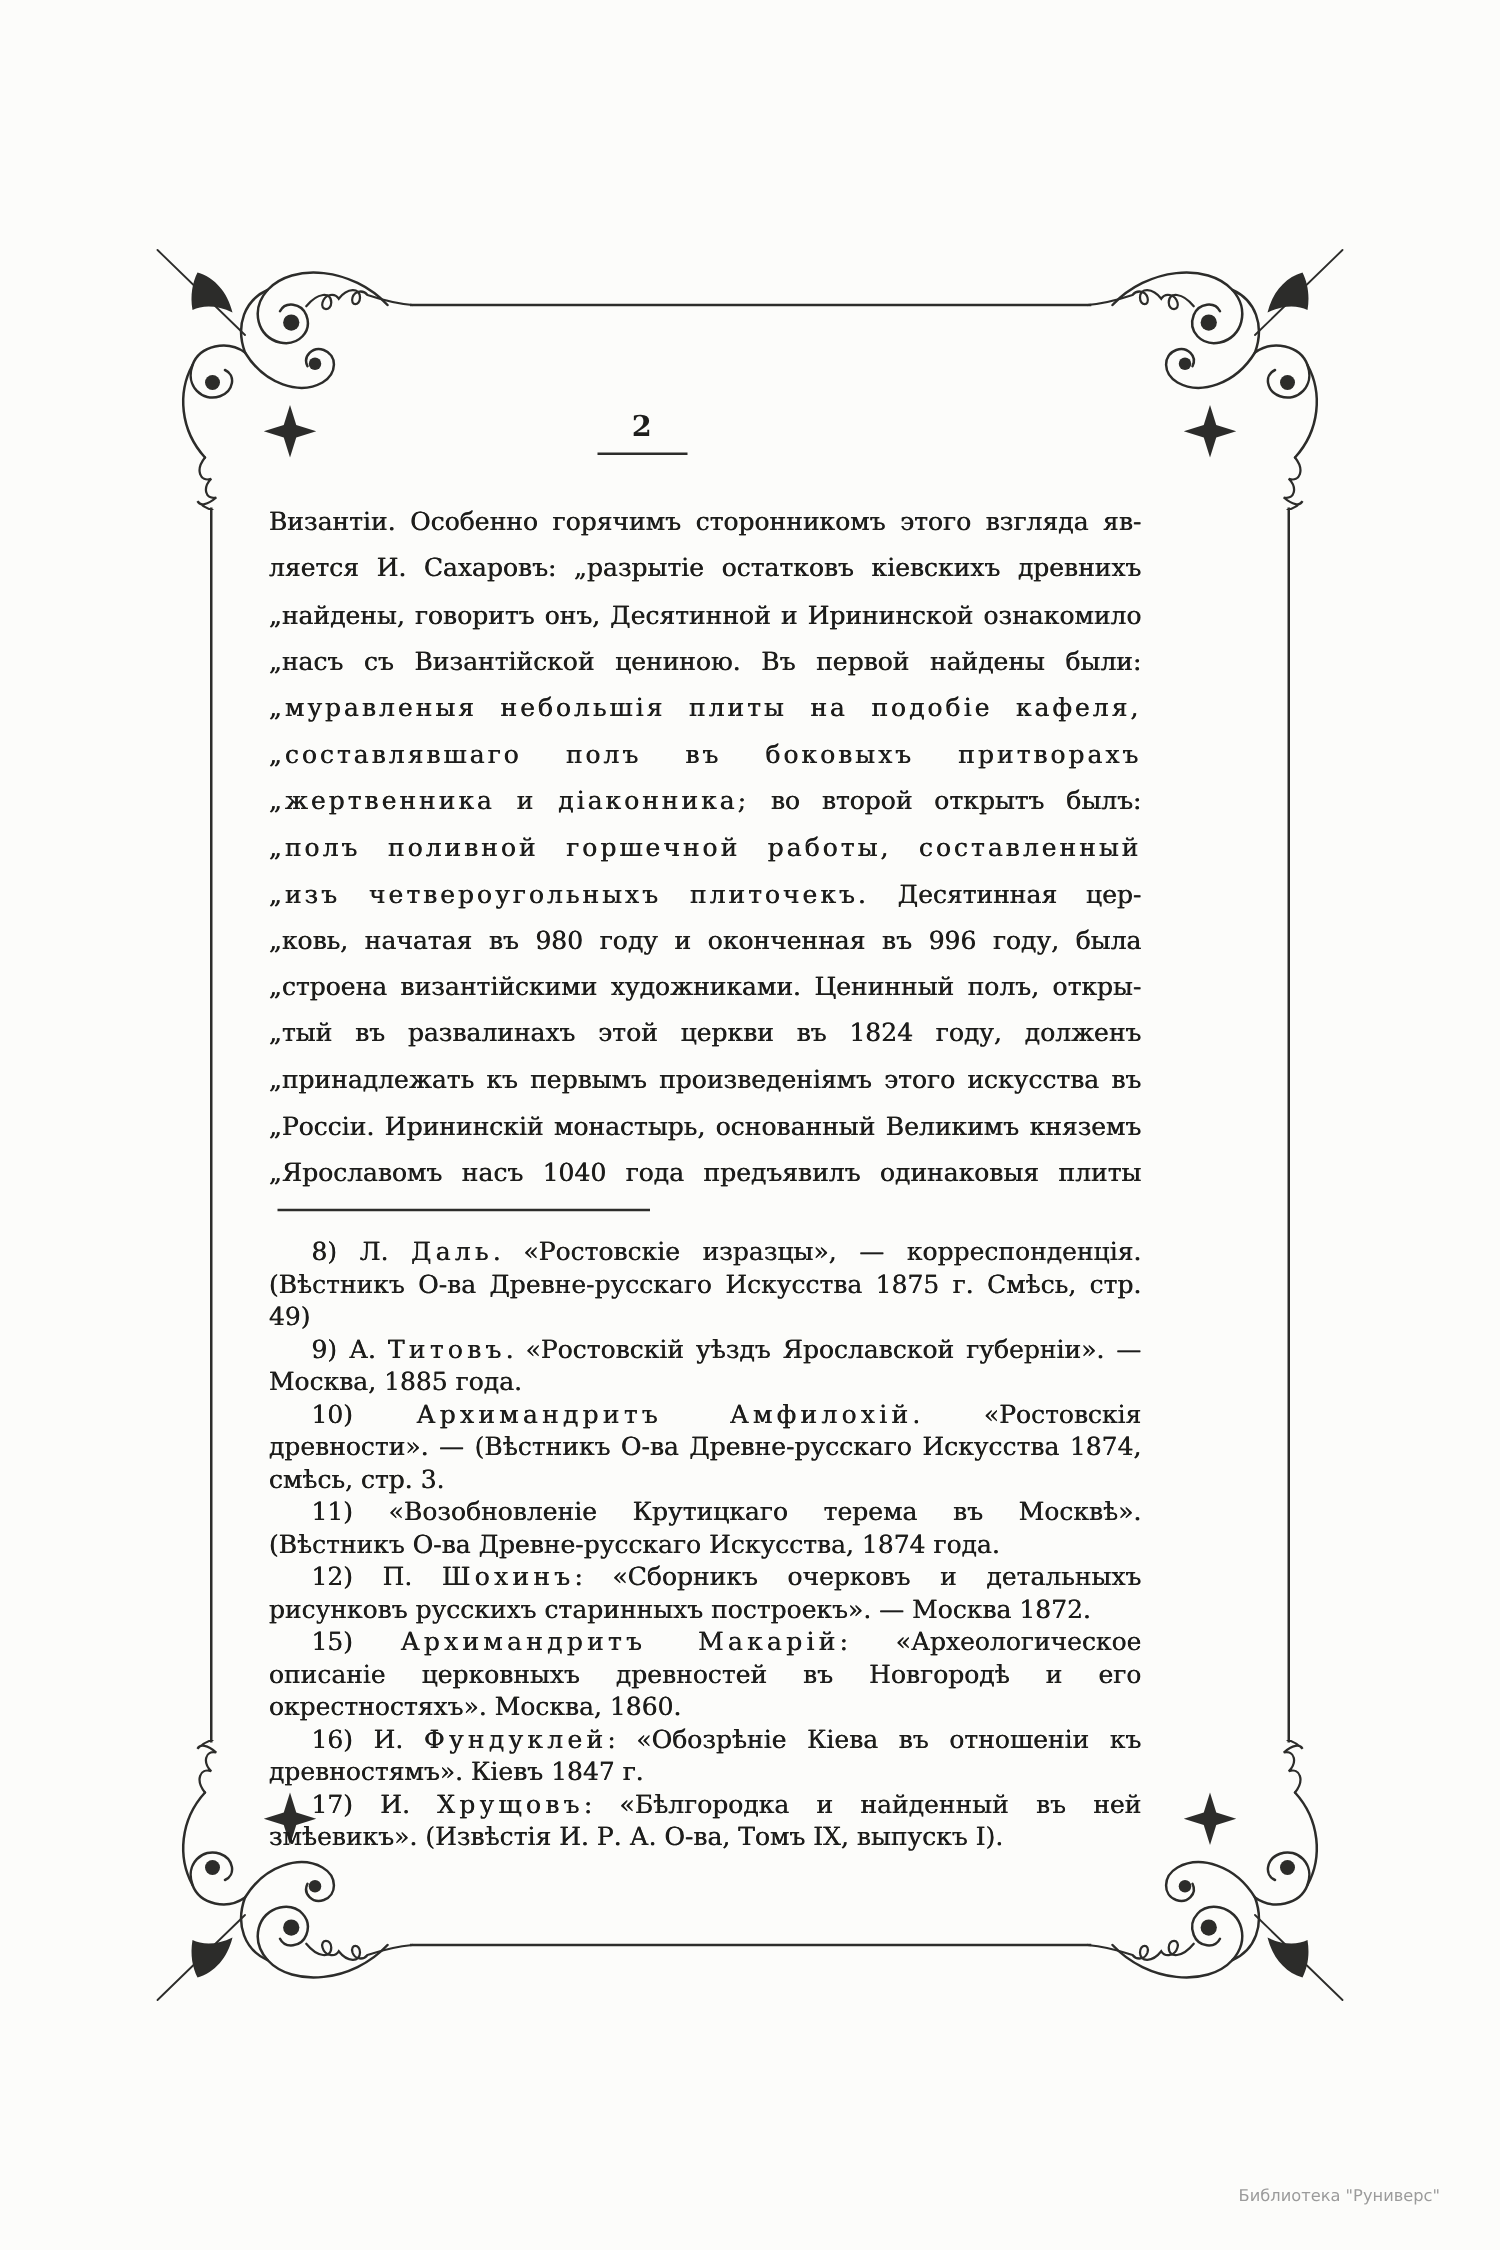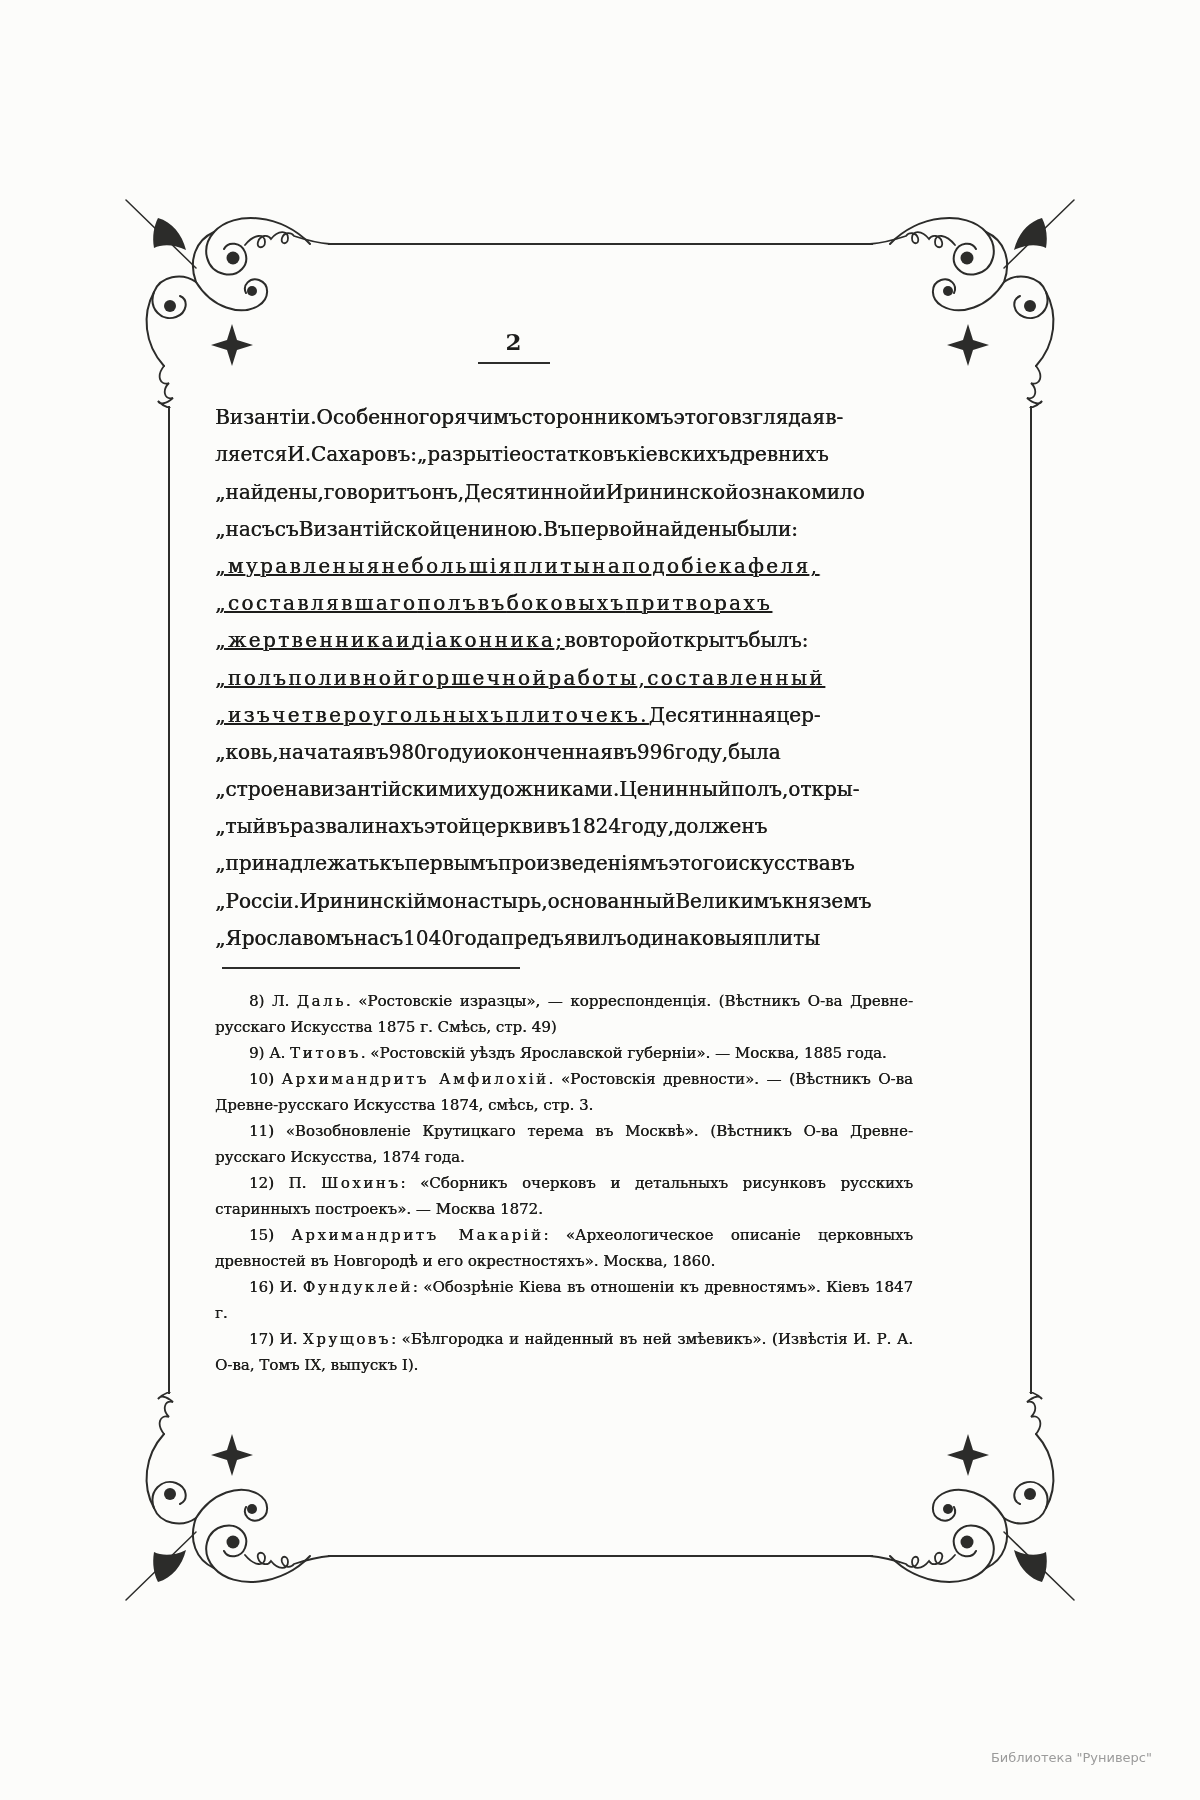--- a/index.html
+++ b/index.html
@@ -28,33 +28,33 @@
     position:absolute;left:472px;top:328px;width:84px;
     text-align:center;font-size:23px;font-weight:bold;letter-spacing:1px;
   }
   .folio-rule{position:absolute;left:478px;top:362px;width:72px;height:2px;background:#2d2d2b;}
   
   .main-text{
     position:absolute;left:215px;top:392px;width:698px;
     font-size:20px;
   }
   .text-line{
-    display:flex;justify-content:flex-start;
+    display:flex;justify-content:space-between;
     height:37.2px;align-items:flex-end;white-space:nowrap;
     text-shadow:0.4px 0 0 currentColor;
   }
   .text-line .w{display:inline-block;}
-  .text-line .w.sp{letter-spacing:0.12em;text-decoration:underline;}
+  .text-line .w.sp{letter-spacing:0.12em;}
   
   .text-line .w:only-child{margin-right:auto;}
   
   .fn-rule{position:absolute;left:222px;top:967px;width:298px;height:2px;background:#2d2d2b;}
   .footnotes{
     position:absolute;left:215px;top:988px;width:698px;
-    font-size:15px;
+    font-size:20px;
   }
   .footnote{
     margin:0;line-height:26px;text-align:justify;text-indent:34px;
     text-shadow:0.3px 0 0 currentColor;
   }
   .footnote .sp{letter-spacing:0.17em;}
   
   .watermark{
     position:absolute;right:48px;top:1750px;
     font-family:"DejaVu Sans", sans-serif;font-size:13px;color:#9b9b9b;

